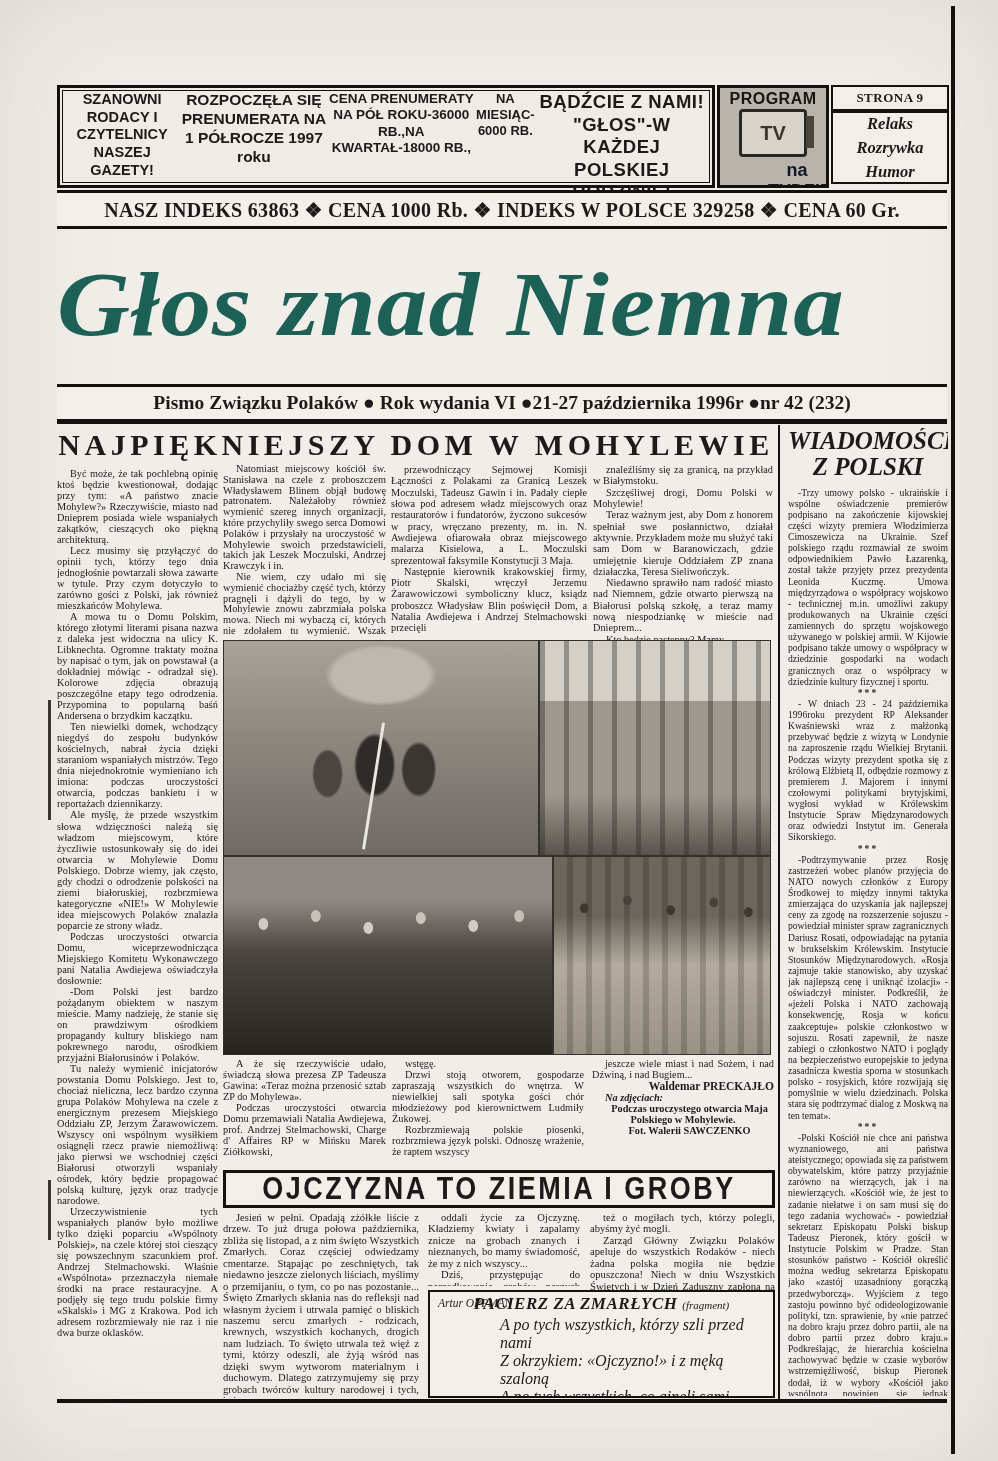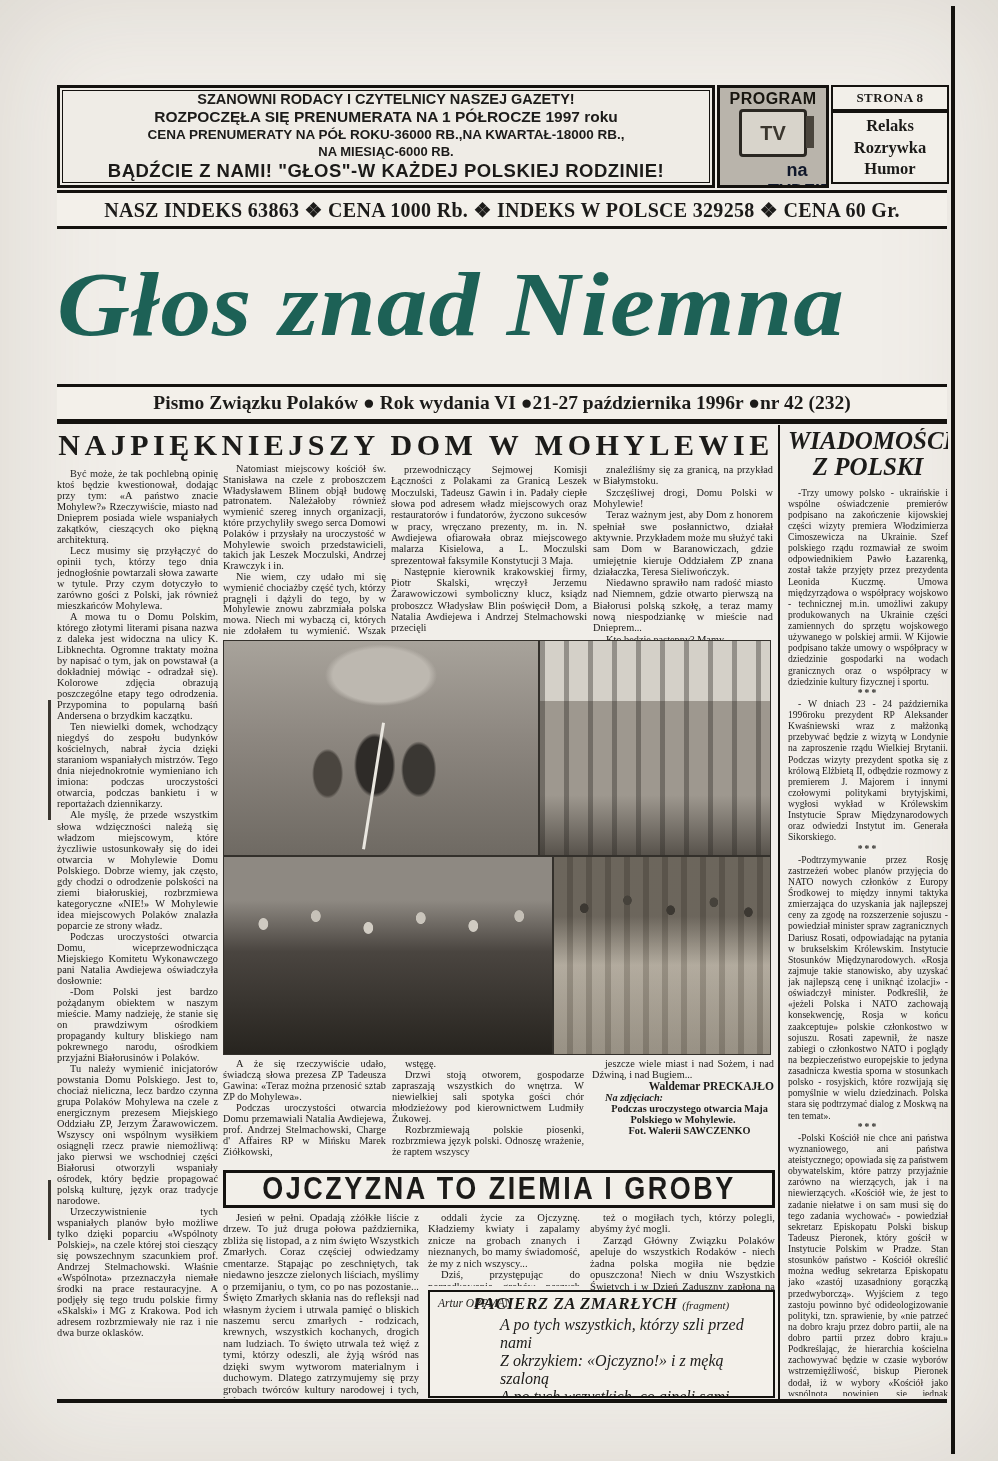--- a/index.html
+++ b/index.html
@@ -2,39 +2,39 @@
 <html lang="pl"><head>
 <meta charset="utf-8">
 <style>
   html,body{margin:0;padding:0;}
   body{width:998px;height:1461px;background:#e9e6e1;font-family:"Liberation Serif","DejaVu Serif",serif;color:#1c1b19;}
   .page{position:relative;width:998px;height:1461px;background:#f1eee9;overflow:hidden;
         box-shadow:inset 0 0 120px rgba(120,110,95,.18);}
   .abs{position:absolute;}
   
   .subbox{left:57px;top:85px;width:652px;height:97px;border:3px solid #14120f;background:#efece6;}
-  .subbox-inner{position:absolute;inset:2px;border:1px solid #14120f;display:flex;flex-direction:column;justify-content:center;
+  .subbox-inner{position:absolute;inset:2px;border:1px solid #14120f;display:flex;flex-direction:row;justify-content:center;
         text-align:center;font-family:"Liberation Sans","DejaVu Sans",sans-serif;font-weight:700;line-height:1.22;}
   .sub-l1{font-size:14.5px;}
   .sub-l2{font-size:15.5px;}
   .sub-l3{font-size:13.5px;}
   .sub-l4{font-size:13px;}
   .sub-l5{font-size:18.5px;letter-spacing:.5px;}
   .tvbox{left:717px;top:85px;width:106px;height:97px;border:3px solid #14120f;background:#b9b4ab;
         font-family:"Liberation Sans","DejaVu Sans",sans-serif;font-weight:700;text-align:center;overflow:hidden;}
   .tv-top{font-size:16px;margin-top:2px;letter-spacing:.5px;color:#17150f;}
   .tv-shape{margin:1px auto 0;width:62px;height:42px;border:3px solid #2a2722;border-radius:4px;background:#d8d4cb;
         display:flex;align-items:center;justify-content:center;font-size:20px;color:#3a362e;position:relative;}
   .tv-shape::after{content:"";position:absolute;right:-10px;top:4px;width:8px;height:32px;background:#4a453d;}
   .tv-bottom{font-size:18px;margin-top:3px;color:#0f172a;padding-left:48px;}
   .stronawrap{left:831px;top:85px;width:116px;height:97px;}
   .strona-header{position:absolute;left:0;top:0;width:114px;height:22px;border:2px solid #14120f;background:#f2efe9;
         display:flex;align-items:center;justify-content:center;font-weight:700;font-size:13px;letter-spacing:.5px;}
   .relaksbox{position:absolute;left:0;top:26px;width:114px;height:69px;border:2px solid #14120f;background:#f2efe9;
-        display:flex;flex-direction:column;justify-content:center;text-align:center;font-weight:700;font-size:16.5px;line-height:1.3;}
+        display:flex;flex-direction:column;justify-content:space-between;text-align:center;font-weight:700;font-size:16.5px;line-height:1.3;font-style:italic;}
   
   .indexbar{left:57px;top:190px;width:890px;height:33px;border-top:3px solid #14120f;border-bottom:3px solid #14120f;
         display:flex;align-items:center;justify-content:center;font-weight:700;font-size:20px;letter-spacing:.3px;background:#f3f0ea;}
   
   .masthead{left:57px;top:226px;width:890px;height:156px;display:flex;align-items:center;overflow:visible;}
   .masthead-title{font-style:italic;font-weight:700;font-size:92px;color:#1d6156;white-space:nowrap;
         transform:scaleX(1.1);transform-origin:left center;letter-spacing:1px;}
   .dateline{left:57px;top:384px;width:890px;height:32px;border-top:3px solid #14120f;border-bottom:5px solid #14120f;
         display:flex;align-items:center;justify-content:center;font-weight:700;font-size:19.5px;background:#f3f0ea;}
   
@@ -135,21 +135,21 @@
 
   <div class="abs tvbox">
     <div class="tv-top">PROGRAM</div>
     <div class="tv-shape">
       <span>TV</span>
     </div>
     <div class="tv-bottom">na TYDZIEŃ</div>
   </div>
 
   <div class="abs stronawrap">
-    <div class="strona-header">STRONA 8</div>
+    <div class="strona-header">STRONA 9</div>
     <div class="relaksbox">
       <div>Relaks</div>
       <div>Rozrywka</div>
       <div>Humor</div>
     </div>
   </div>
 
   <div class="abs indexbar">NASZ INDEKS 63863 ❖ CENA 1000 Rb. ❖ INDEKS W POLSCE 329258 ❖ CENA 60 Gr.</div>
 
   <div class="abs masthead">

